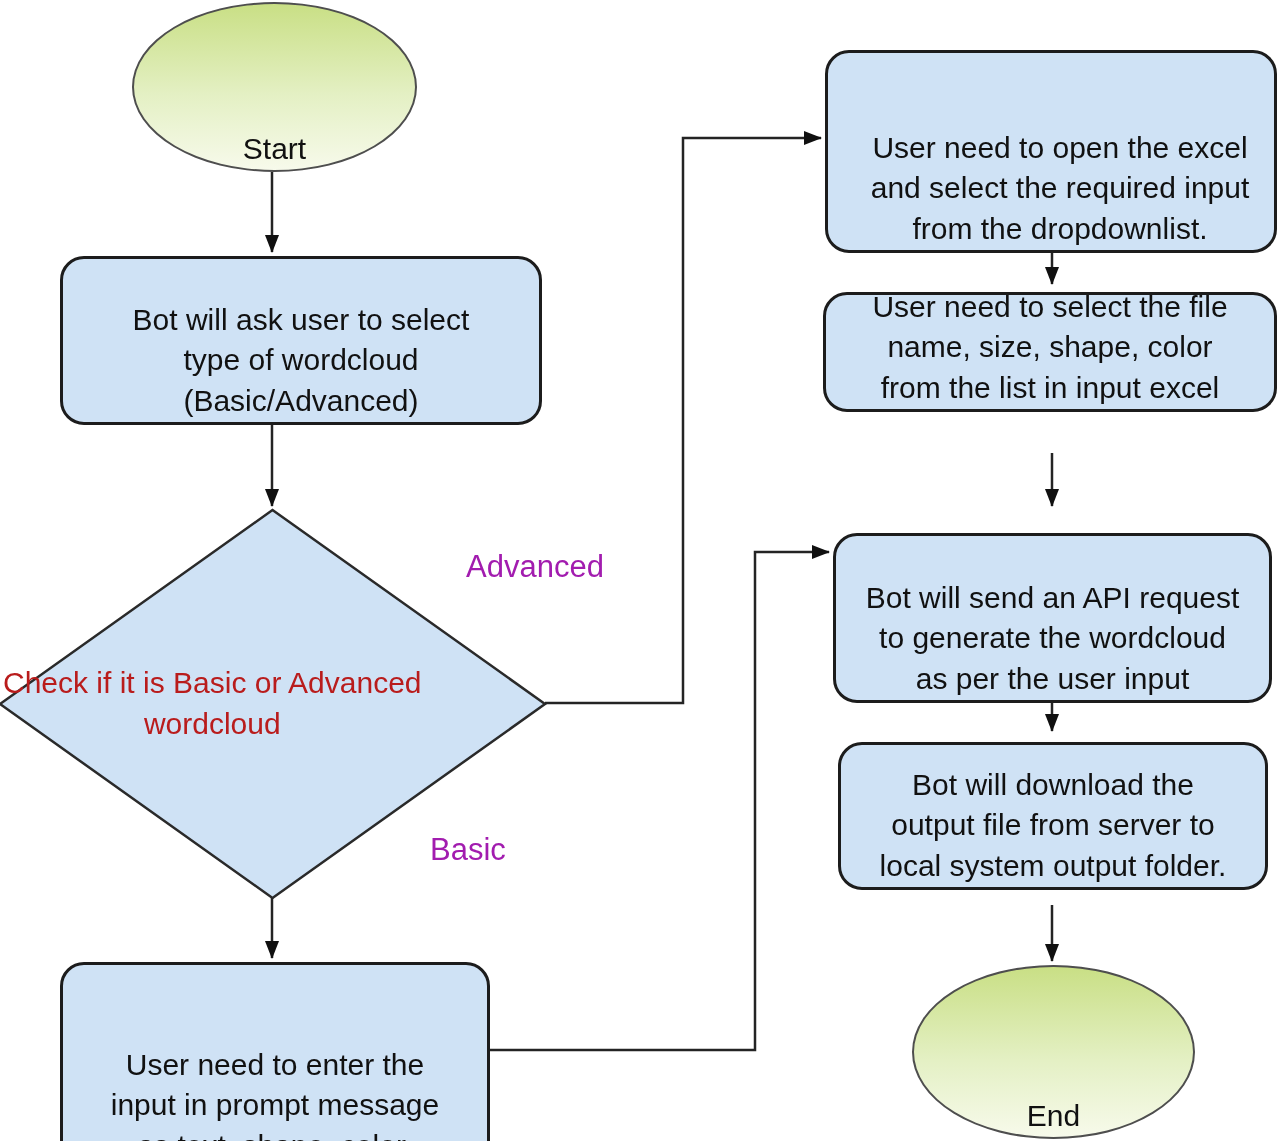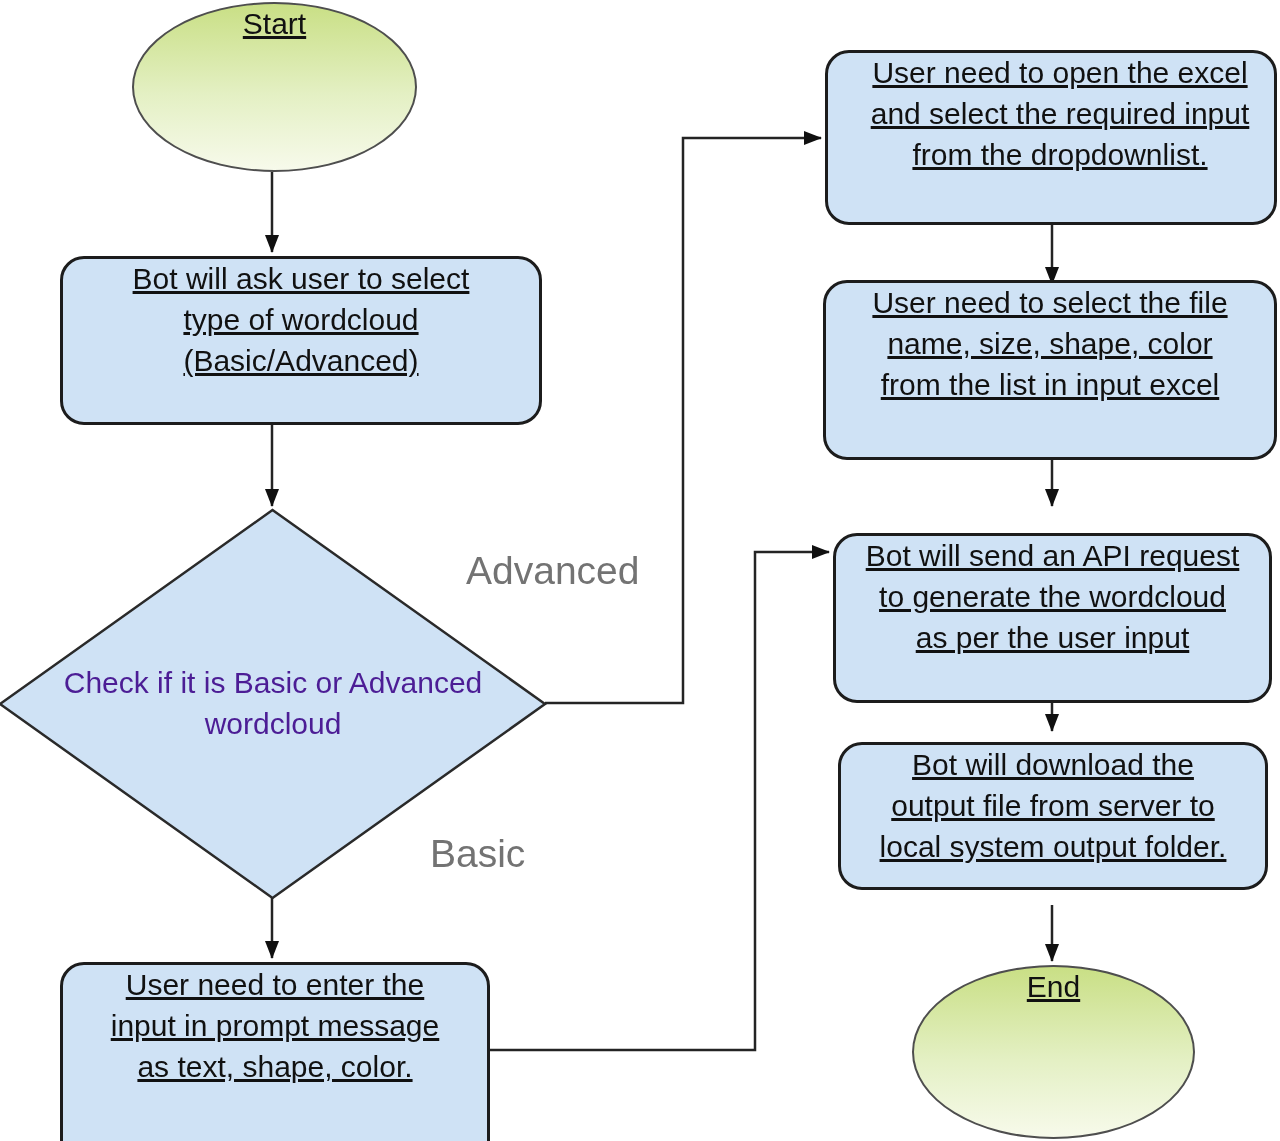--- a/index.html
+++ b/index.html
@@ -17,56 +17,55 @@
     color: #1a1a1a;
   }
   .edges-layer {
     position: absolute;
     left: 0; top: 0;
     width: 1280px; height: 1141px;
   }
   .node {
     position: absolute;
     display: flex;
-    align-items: flex-start;
+    align-items: flex-end;
     justify-content: center;
     text-align: center;
     box-sizing: border-box;
     font-size: 30px;
     line-height: 1.36;
     white-space: pre-line;
     color: #111111;
-    text-decoration: underline;
   }
   .process {
     background: #cfe2f5;
     border: 3px solid #1c1c1c;
     border-radius: 24px;
     padding: 0 6px;
   }
   .terminal {
     background: linear-gradient(180deg, #c9df85 0%, #e4f0c4 55%, #f7faeb 100%);
     border: 2px solid #4e4e4e;
     border-radius: 50%;
   }
   .decision-label {
     position: absolute;
     display: flex;
     align-items: center;
-    justify-content: center;
+    justify-content: flex-start;
     text-align: center;
     font-size: 30px;
     line-height: 1.36;
     white-space: pre-line;
-    color: #4c1d95;
+    color: #b91c1c;
   }
   .edge-label {
     position: absolute;
-    font-size: 39px;
-    color: #737373;
+    font-size: 31px;
+    color: #a21caf;
     white-space: nowrap;
   }
 </style>
 </head>
 <body>
 
 <div class="canvas">
 
   <svg class="edges-layer" width="1280" height="1141" viewBox="0 0 1280 1141" xmlns="http://www.w3.org/2000/svg">
     <defs>
@@ -117,27 +116,27 @@
   <div class="edge-label" style="left:430px; top:832px;">
     <span>Basic</span>
   </div>
 
   <div class="node process" style="left:60px; top:962px; width:430px; height:208px;">
     <span>User need to enter the
 input in prompt message
 as text, shape, color.</span>
   </div>
 
-  <div class="node process" style="left:825px; top:50px; width:452px; height:175px;padding-left:24px;">
+  <div class="node process" style="left:825px; top:50px; width:452px; height:203px;padding-left:24px;">
     <span>User need to open the excel
 and select the required input
 from the dropdownlist.</span>
   </div>
 
-  <div class="node process" style="left:823px; top:280px; width:454px; height:180px;">
+  <div class="node process" style="left:823px; top:292px; width:454px; height:120px;">
     <span>User need to select the file
 name, size, shape, color
 from the list in input excel</span>
   </div>
 
   <div class="node process" style="left:833px; top:510px; width:439px; height:170px;margin-top:23px;">
     <span>Bot will send an API request
 to generate the wordcloud
 as per the user input</span>
   </div>

